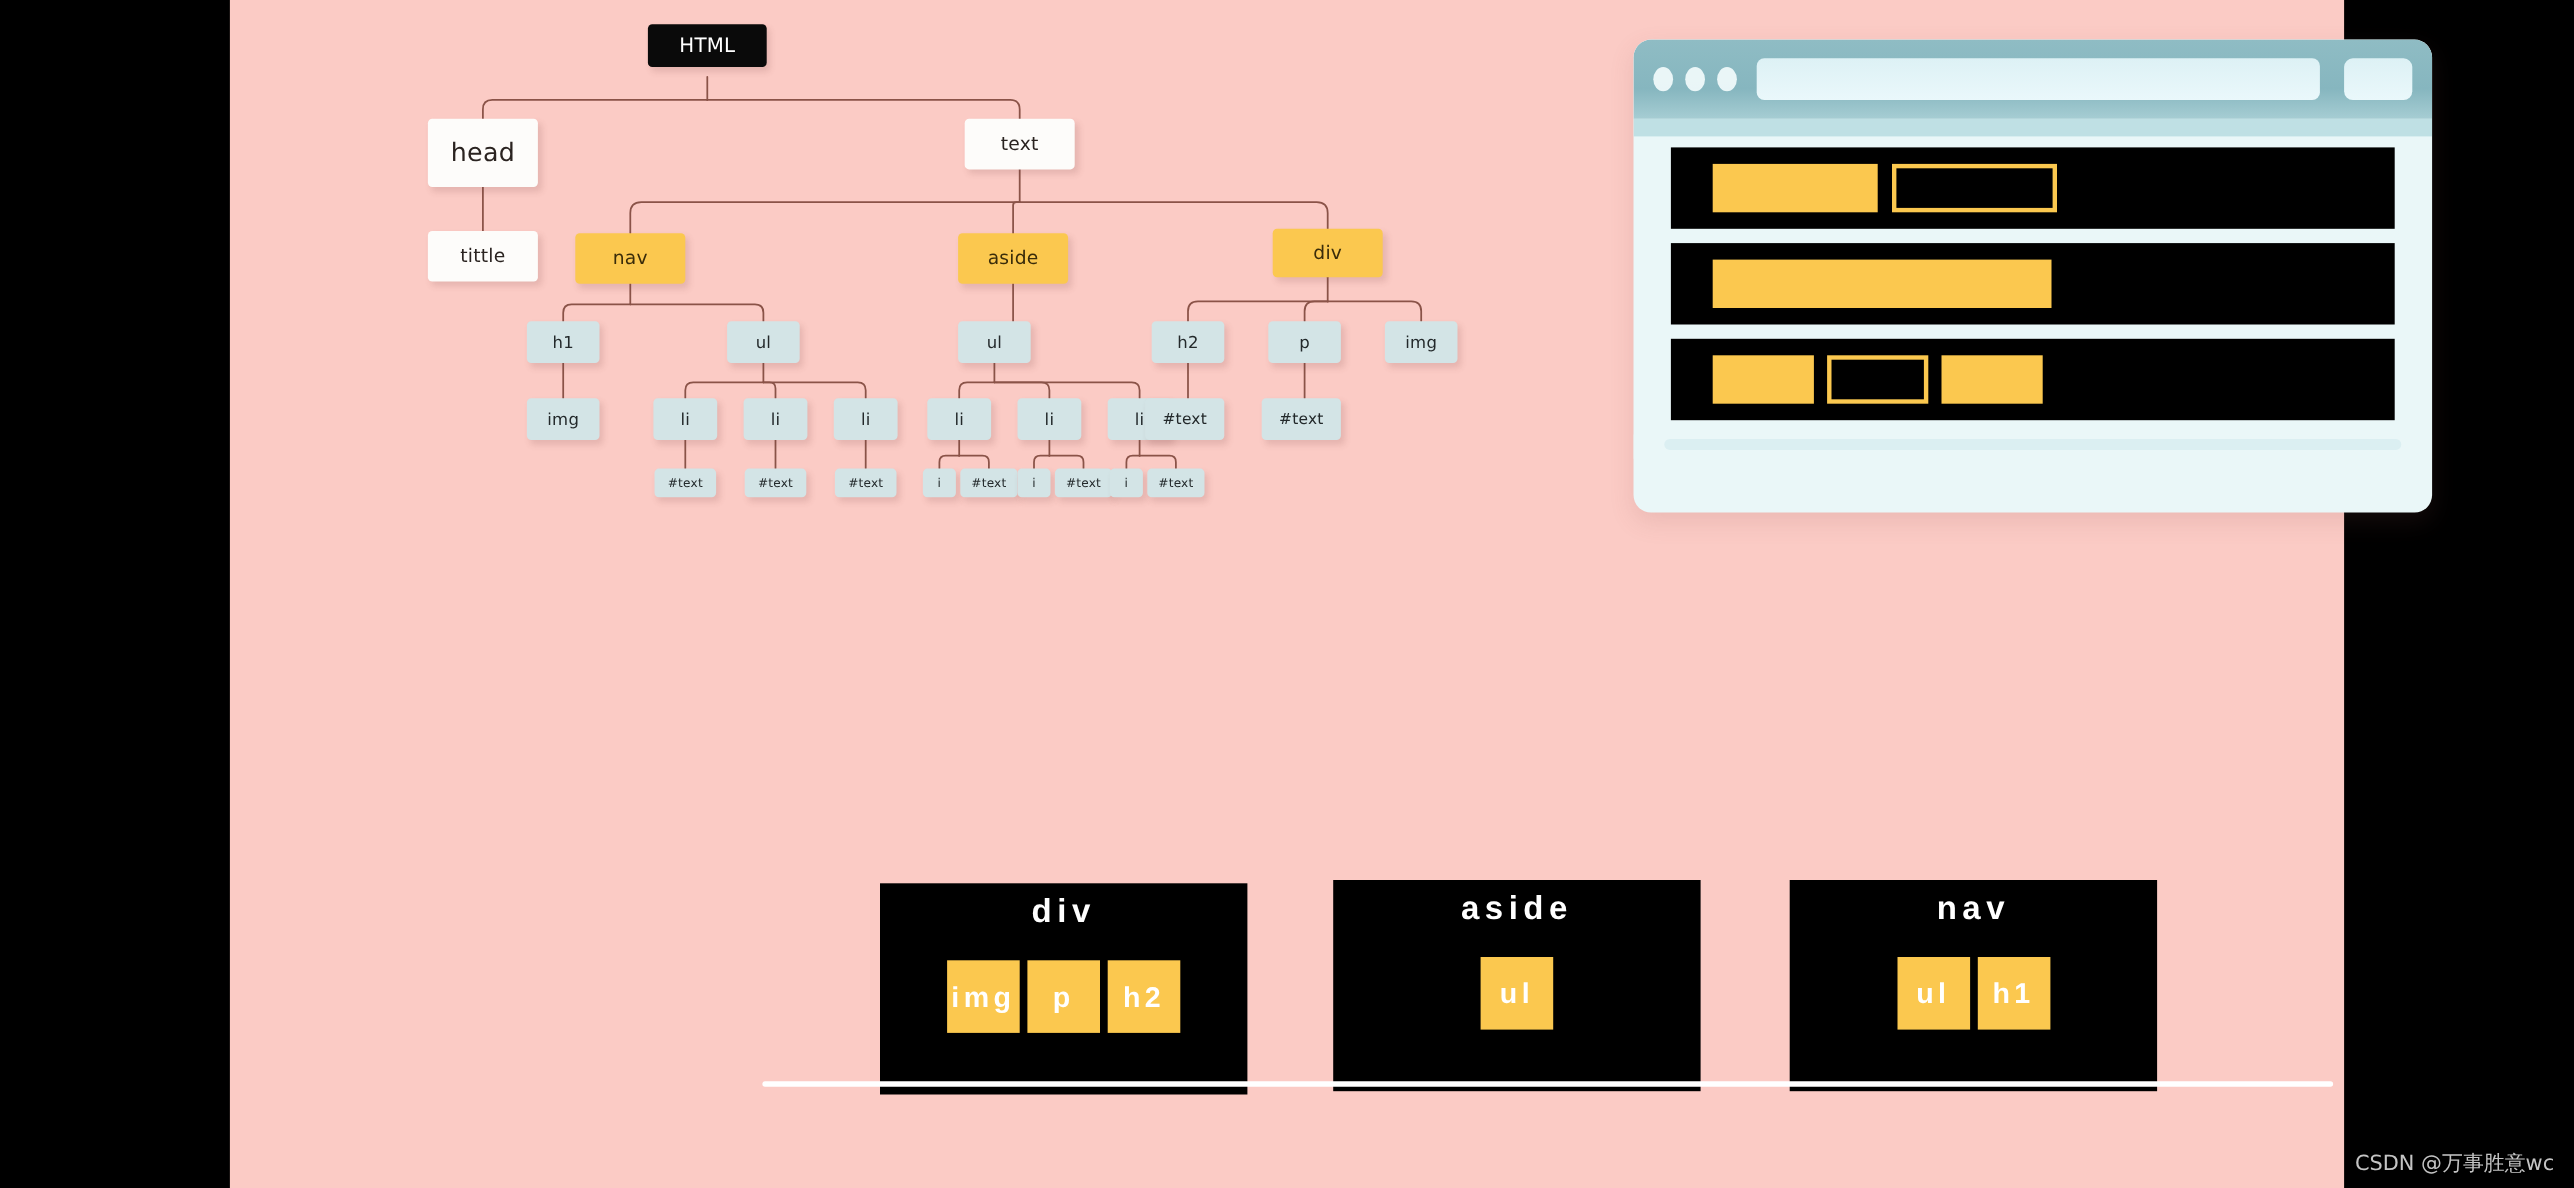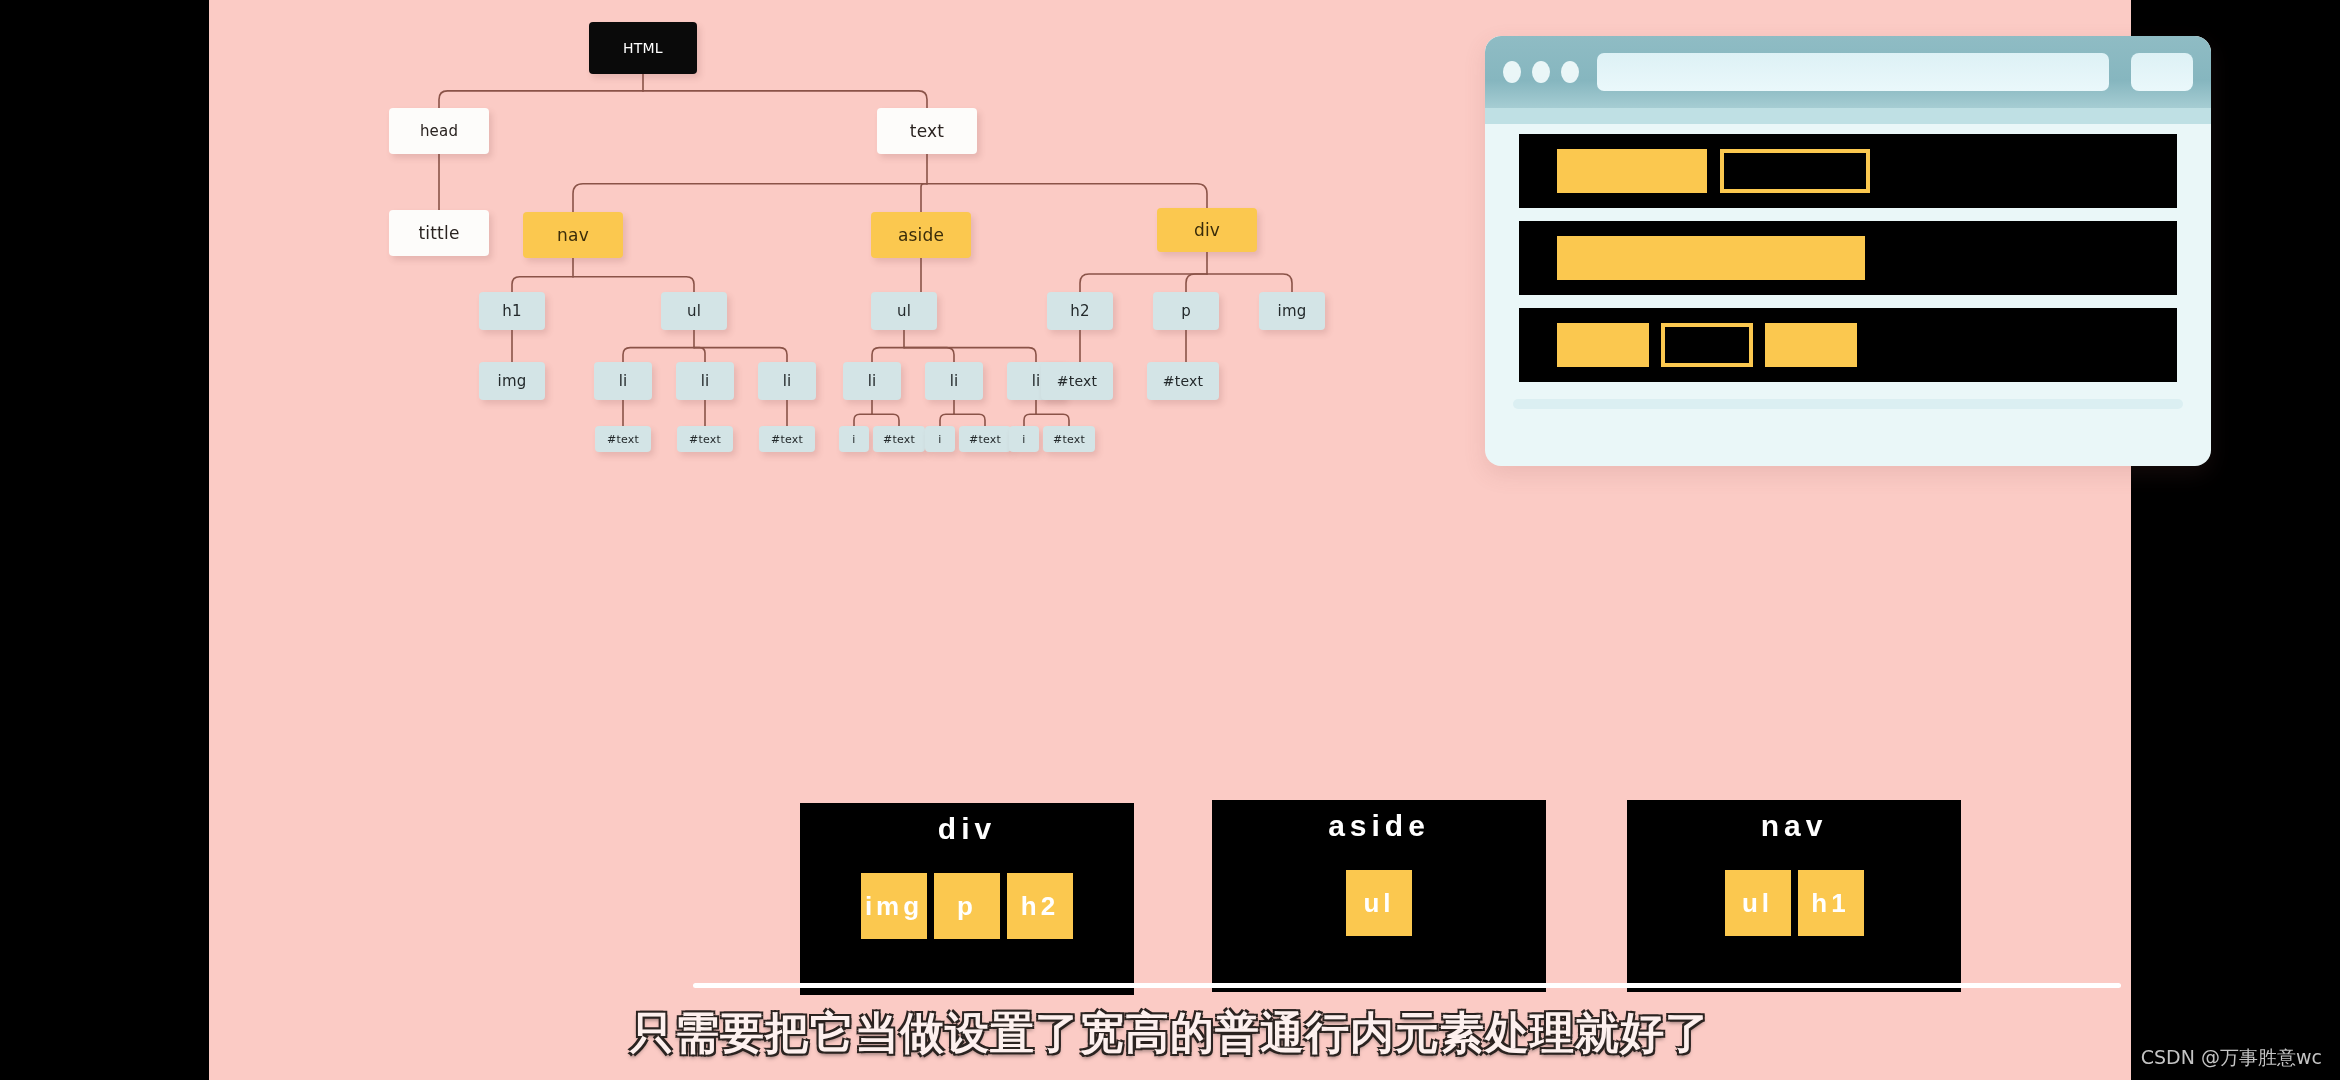--- a/index.html
+++ b/index.html
@@ -164,22 +164,22 @@
           <path d="M 663 414.3 L 650.85 414.3 Q 645 414.3 645 420.15 L 645 426" fill="none" stroke="#8a5348" stroke-width="1.6" stroke-linecap="round"></path>
           <path d="M 663 414.3 L 684.15 414.3 Q 690 414.3 690 420.15 L 690 426" fill="none" stroke="#8a5348" stroke-width="1.6" stroke-linecap="round"></path>
           <path d="M 745 400 L 745 414.3" fill="none" stroke="#8a5348" stroke-width="1.6" stroke-linecap="round"></path>
           <path d="M 745 414.3 L 736.85 414.3 Q 731 414.3 731 420.15 L 731 426" fill="none" stroke="#8a5348" stroke-width="1.6" stroke-linecap="round"></path>
           <path d="M 745 414.3 L 770.15 414.3 Q 776 414.3 776 420.15 L 776 426" fill="none" stroke="#8a5348" stroke-width="1.6" stroke-linecap="round"></path>
           <path d="M 827 400 L 827 414.3" fill="none" stroke="#8a5348" stroke-width="1.6" stroke-linecap="round"></path>
           <path d="M 827 414.3 L 820.85 414.3 Q 815 414.3 815 420.15 L 815 426" fill="none" stroke="#8a5348" stroke-width="1.6" stroke-linecap="round"></path>
           <path d="M 827 414.3 L 854.15 414.3 Q 860 414.3 860 420.15 L 860 426" fill="none" stroke="#8a5348" stroke-width="1.6" stroke-linecap="round"></path>
         </svg>
       <div id="tree-nodes">
-          <div class="node n-html" style="left: 380px; top: 22px; width: 108px; height: 52px; font-size: 14px;">HTML</div>
-          <div class="node n-white" style="left: 180px; top: 108px; width: 100px; height: 46px; font-size: 15px;">head</div>
+          <div class="node n-html" style="left: 380px; top: 22px; width: 108px; height: 39px; font-size: 18px;">HTML</div>
+          <div class="node n-white" style="left: 180px; top: 108px; width: 100px; height: 62px; font-size: 23px;">head</div>
           <div class="node n-white" style="left: 668px; top: 108px; width: 100px; height: 46px; font-size: 17px;">text</div>
           <div class="node n-white" style="left: 180px; top: 210px; width: 100px; height: 46px; font-size: 17px;">tittle</div>
           <div class="node n-amber" style="left: 314px; top: 212px; width: 100px; height: 46px; font-size: 17px;">nav</div>
           <div class="node n-amber" style="left: 662px; top: 212px; width: 100px; height: 46px; font-size: 17px;">aside</div>
           <div class="node n-amber" style="left: 948px; top: 208px; width: 100px; height: 44px; font-size: 17px;">div</div>
           <div class="node n-blue" style="left: 270px; top: 292px; width: 66px; height: 38px; font-size: 15px;">h1</div>
           <div class="node n-blue" style="left: 452px; top: 292px; width: 66px; height: 38px; font-size: 15px;">ul</div>
           <div class="node n-blue" style="left: 662px; top: 292px; width: 66px; height: 38px; font-size: 15px;">ul</div>
           <div class="node n-blue" style="left: 838px; top: 292px; width: 66px; height: 38px; font-size: 15px;">h2</div>
           <div class="node n-blue" style="left: 944px; top: 292px; width: 66px; height: 38px; font-size: 15px;">p</div>
@@ -256,17 +256,16 @@
             <div class="kid">ul</div>
             <div class="kid">h1</div>
           </div>
         </div>
       </div>
 
     <div id="progress" style="width: 1428px;"></div>
 
   </div>
 
-  <div id="subtitle">只需要把它当做设置了宽高的普通行内元素处理就好了</div>
 
   <div id="watermark">CSDN @万事胜意wc</div>
 
 </div>
 
 </body></html>

